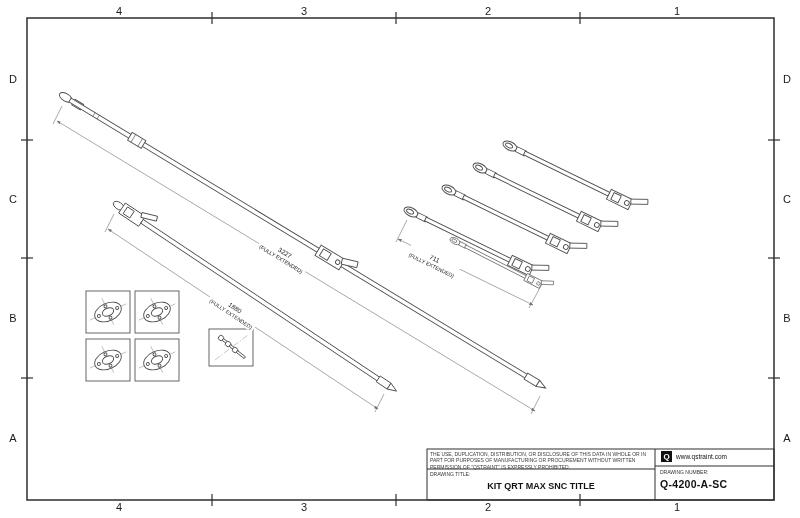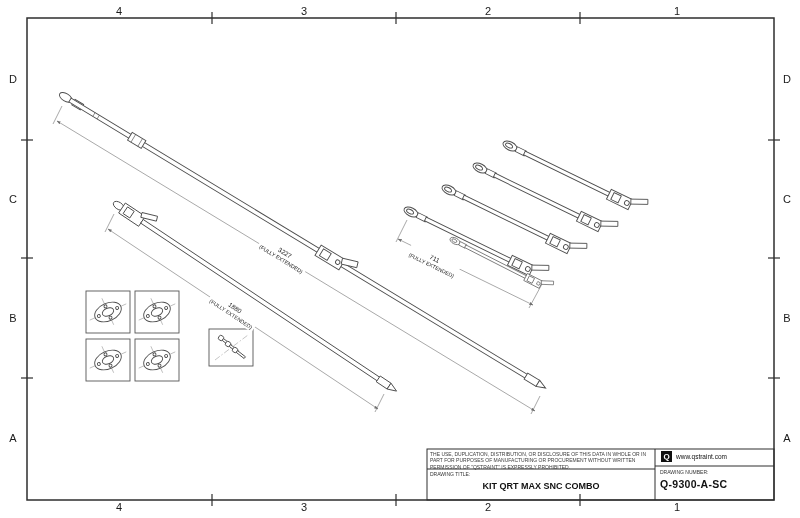--- a/index.html
+++ b/index.html
@@ -211,19 +211,19 @@
     <span class="v">1880</span>
     <span class="n">(FULLY EXTENDED)</span>
   </div>
   <div class="dim" style="left:433px; top:262px; transform:translate(-50%,-50%) rotate(26deg);">
     <span class="v">711</span>
     <span class="n">(FULLY EXTENDED)</span>
   </div>
 
   <div class="tb-legal">THE USE, DUPLICATION, DISTRIBUTION, OR DISCLOSURE OF THIS DATA IN WHOLE OR IN PART FOR PURPOSES OF MANUFACTURING OR PROCUREMENT WITHOUT WRITTEN PERMISSION OF "QSTRAINT" IS EXPRESSLY PROHIBITED.</div>
   <div class="tb-title-label">DRAWING TITLE:</div>
-  <div class="tb-title">KIT QRT MAX SNC COMBO</div>
+  <div class="tb-title">KIT QRT MAX SNC TITLE</div>
   <div class="tb-logo">Q</div>
   <div class="tb-web">www.qstraint.com</div>
   <div class="tb-num-label">DRAWING NUMBER:</div>
-  <div class="tb-num">Q-9300-A-SC</div>
+  <div class="tb-num">Q-4200-A-SC</div>
 
 </div>
 
 </body></html>

